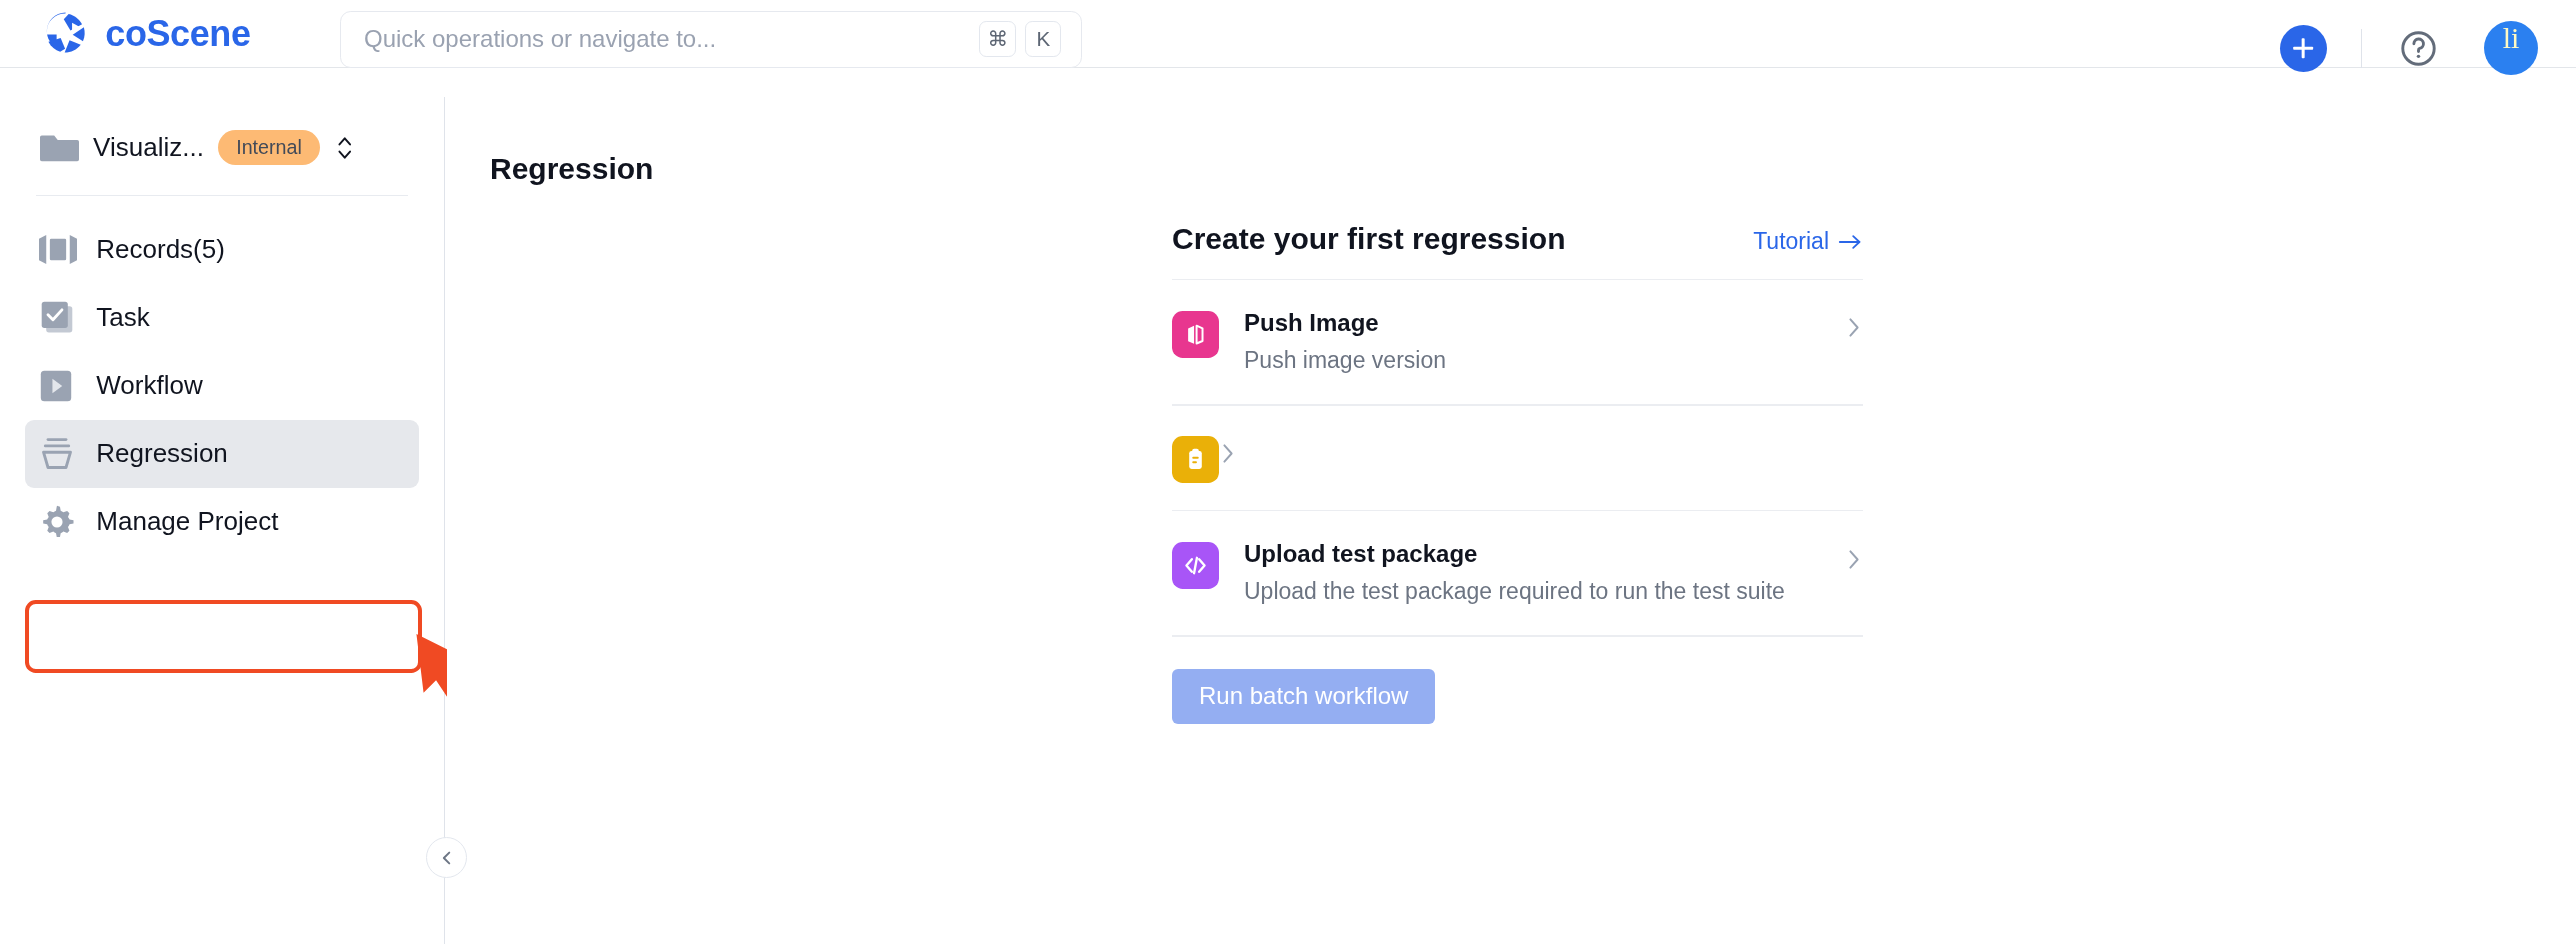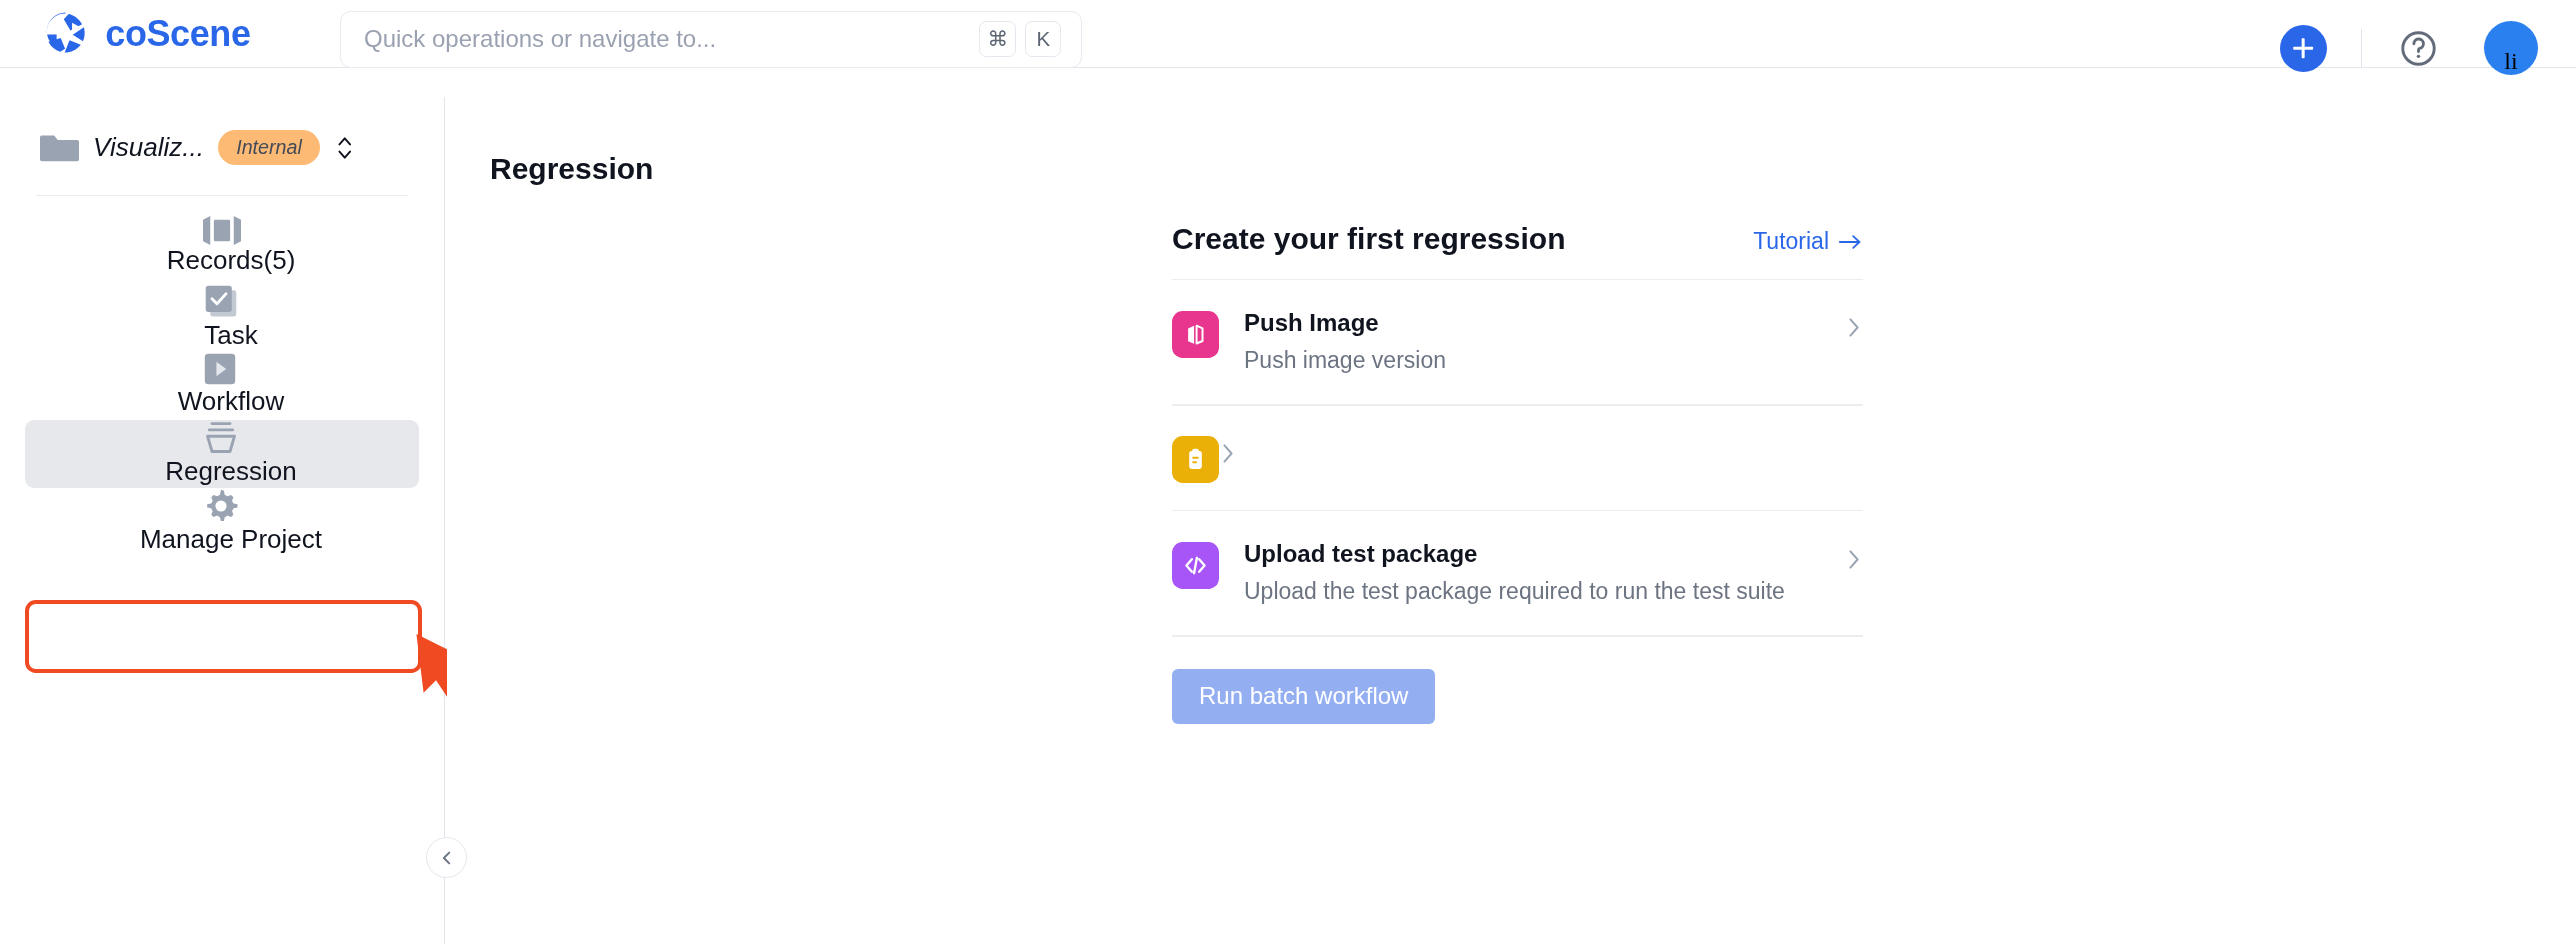--- a/index.html
+++ b/index.html
@@ -125,25 +125,25 @@
     border: none; background: transparent;
     cursor: pointer; flex: none;
     display: flex; align-items: center; justify-content: center;
     margin-right: 43px;
   }
 
   .avatar {
     width: 54px; height: 54px;
     border-radius: 50%;
     background: #2b80f0;
-    color: #000000;
-    display: flex;
-    align-items: flex-end;
+    color: #fef9c3;
+    display: flex;
+    align-items: flex-start;
     justify-content: center;
-    font-size: 24px;
+    font-size: 30px;
     font-family: "Liberation Serif", "DejaVu Serif", serif;
     cursor: pointer;
     flex: none;
   }
 
   
   .sidebar {
     position: absolute;
     top: 97px; left: 0;
     width: 445px;
@@ -154,21 +154,20 @@
   }
 
   .project-selector {
     display: flex;
     align-items: center;
     height: 55px;
     margin: 0 36px;
     padding: 0 3.6px;
     cursor: pointer;
     border-radius: 7.2px;
-    font-style: italic;
   }
   .project-icon { flex: none; width: 41px; display:flex; align-items:center; }
   .project-name {
     font-size: 26px;
     color: #10141f;
     margin-left: 12.5px;
     white-space: nowrap;
   }
   .project-badge {
     margin-left: 14.3px;
@@ -190,21 +189,20 @@
   .nav { margin-top: 19.7px; padding: 0 25px; }
 
   .nav-item {
     display: flex;
     align-items: center;
     height: 68px;
     padding: 0 14.3px;
     border-radius: 9px;
     cursor: pointer;
     position: relative;
-    flex-direction: column;
   }
   .nav-item .nav-icon {
     flex: none;
     width: 39px;
     display: flex;
     align-items: center;
     justify-content: flex-start;
   }
   .nav-label {
     margin-left: 18px;

